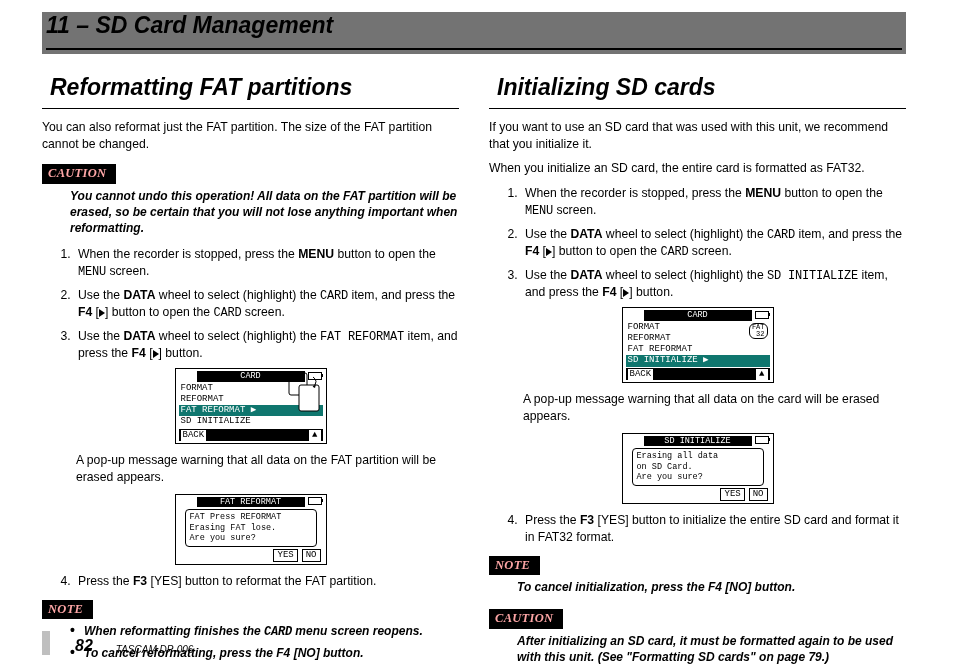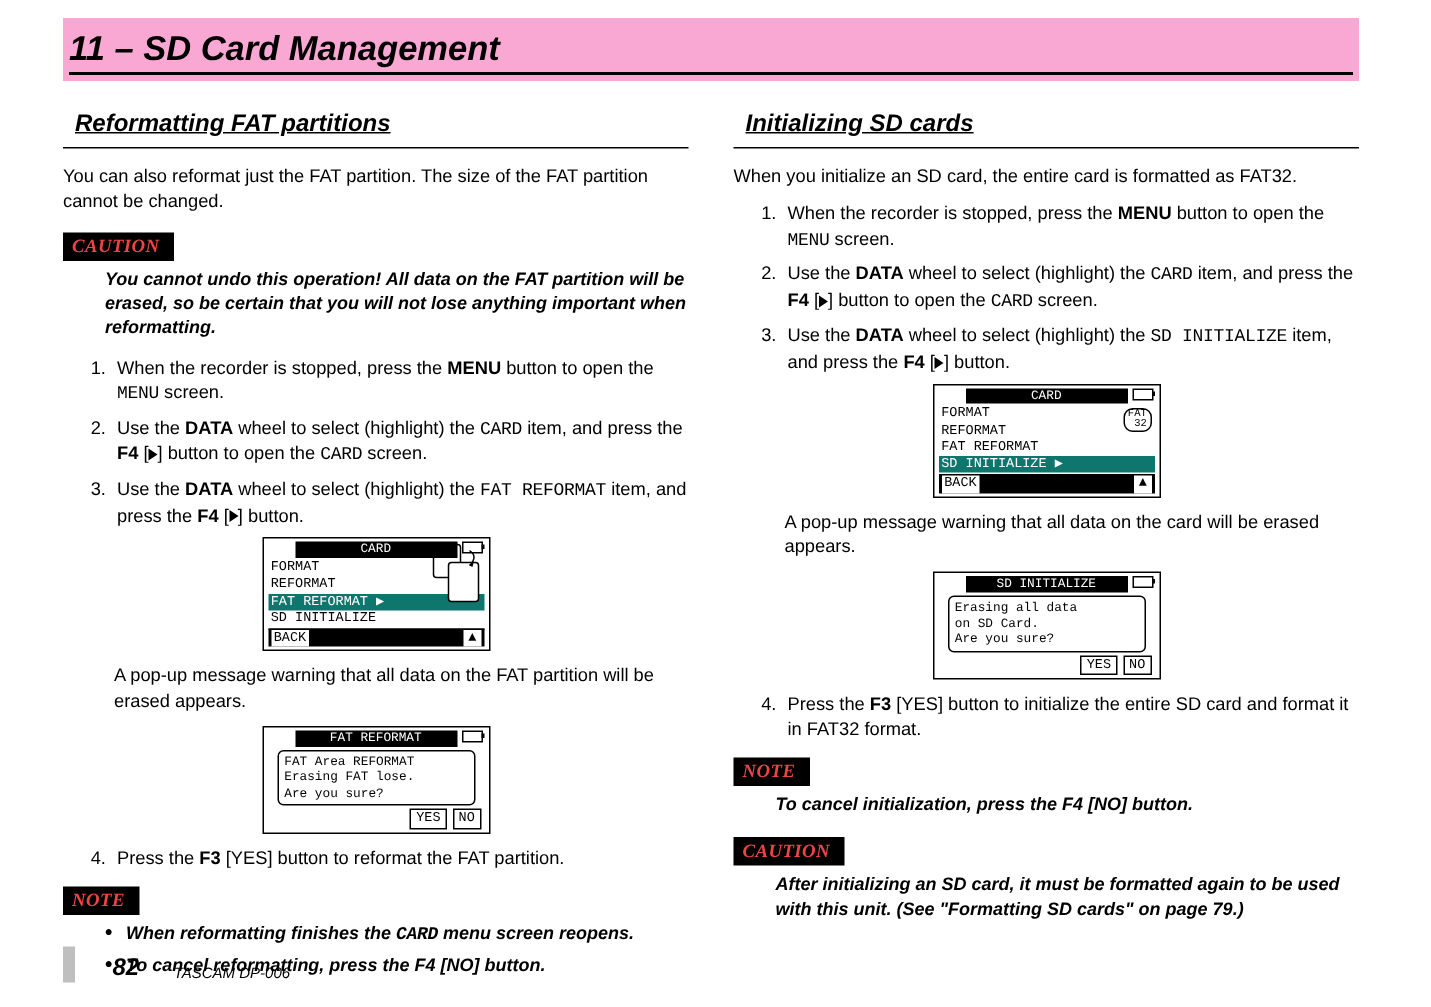--- a/index.html
+++ b/index.html
@@ -13,24 +13,23 @@
   }
   .page {
     width: 954px;
     height: 671px;
     position: relative;
     box-sizing: border-box;
     padding: 12px 48px 0 42px;
     overflow: hidden;
   }
   .chapter-bar {
-    background: #f9a8d4;
+    background: #737373;
     height: 42px;
     display: flex;
-    align-items: flex-end;
     padding: 0 4px 4px 4px;
     box-sizing: border-box;
   }
   .chapter-title {
     font-weight: 700;
     font-size: 23px;
     font-style: italic;
     border-bottom: 2px solid #000;
     width: 100%;
     padding-bottom: 2px;
@@ -42,33 +41,32 @@
   }
   .col {
     flex: 1 1 0;
     min-width: 0;
     font-size: 12.2px;
     line-height: 1.38;
   }
   .section-title {
     font-weight: 700;
     font-style: italic;
-    font-size: 16px;
+    font-size: 23px;
     border-bottom: 1.5px solid #000;
     padding: 0 0 4px 8px;
     margin: 0 0 10px 0;
-    text-decoration: underline;
   }
   p.body {
     margin: 0 0 8px 0;
   }
   .caution-label, .note-label {
     display: inline-block;
     background: #000;
-    color: #ef4444;
+    color: #fca5a5;
     font-weight: 700;
     font-style: italic;
     font-family: "Times New Roman", serif;
     font-size: 12.5px;
     padding: 1px 10px 1px 6px;
     margin: 4px 0 2px 0;
     letter-spacing: 0.3px;
   }
   .callout-body {
     font-style: italic;
@@ -228,21 +226,21 @@
         </div>
       </div>
 
       <p class="post-step">A pop-up message warning that all data on the FAT partition will be erased appears.</p>
 
       <div class="screenshot-wrap">
         <div class="lcd">
           <div class="small-icons"><span class="batt"></span></div>
           <div class="titlebar">FAT REFORMAT</div>
           <div class="dialog">
-            <div>FAT Area REFORMAT</div>
+            <div>FAT Press REFORMAT</div>
             <div>Erasing FAT lose.</div>
             <div>Are you sure?</div>
           </div>
           <div class="footer light" style="justify-content:flex-end;gap:4px;border:none;">
             <span style="border:1px solid #000;padding:0 3px;">YES</span>
             <span style="border:1px solid #000;padding:0 3px;">NO</span>
           </div>
         </div>
       </div>
 
@@ -258,20 +256,21 @@
           <span>When reformatting finishes the </span><span class="lcd-font">CARD</span><span> menu screen reopens.</span>
         </li>
         <li>
           <span>To cancel reformatting, press the </span><b style="font-style:italic;">F4</b><span> [NO] button.</span>
         </li>
       </ul>
     </div>
 
     <div class="col">
       <h2 class="section-title">Initializing SD cards</h2>
+      <p class="body">If you want to use an SD card that was used with this unit, we recommend that you initialize it.</p>
       <p class="body">When you initialize an SD card, the entire card is formatted as FAT32.</p>
 
       <ol class="steps">
         <li>
           <span>When the recorder is stopped, press the </span><b>MENU</b><span> button to open the </span><span class="lcd-font">MENU</span><span> screen.</span>
         </li>
         <li>
           <span>Use the </span><b>DATA</b><span> wheel to select (highlight) the </span><span class="lcd-font">CARD</span><span> item, and press the </span><b>F4</b> [<span class="play-tri"></span><span>] button to open the </span><span class="lcd-font">CARD</span><span> screen.</span>
         </li>
         <li>

